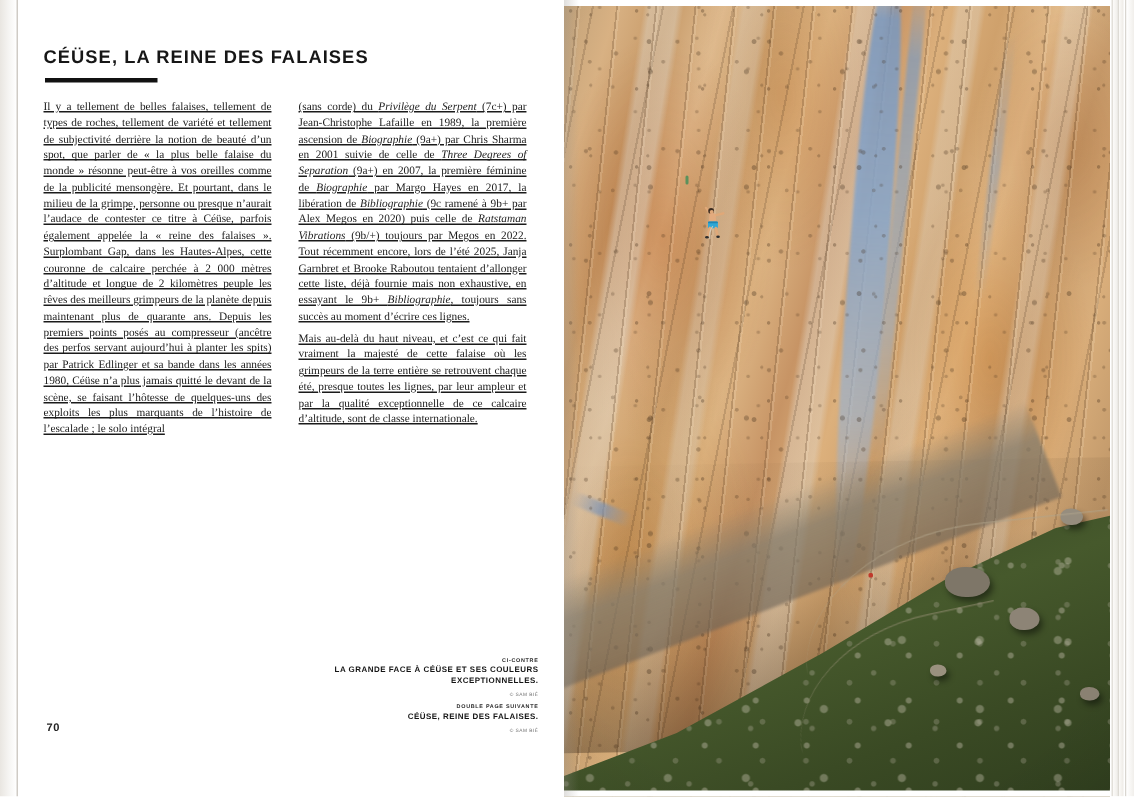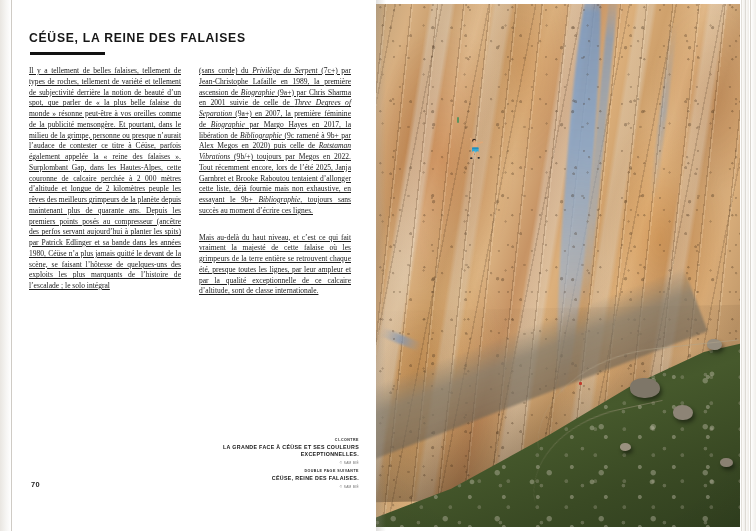--- a/index.html
+++ b/index.html
@@ -59,21 +59,21 @@
     font-size:7.55px;
     line-height:10.75px;
     color:#1b1b1b;
     text-align:justify;
     text-justify:inter-word;
     hyphens:auto;
   }
   .col-1 { left:0; }
   .col-2 { left:170px; }
   .col p { margin:0;text-decoration:underline; }
-  .col p + p { margin-top:16px; }
+  .col p + p { margin-top:4px; }
   .col i, .col em { font-style:italic; }
 
   
   .caption-block {
     position:absolute;
     right:17px;
     width:180px;
     text-align:right;
     font-family:"Liberation Sans", sans-serif;
     color:#1d1d1d;

